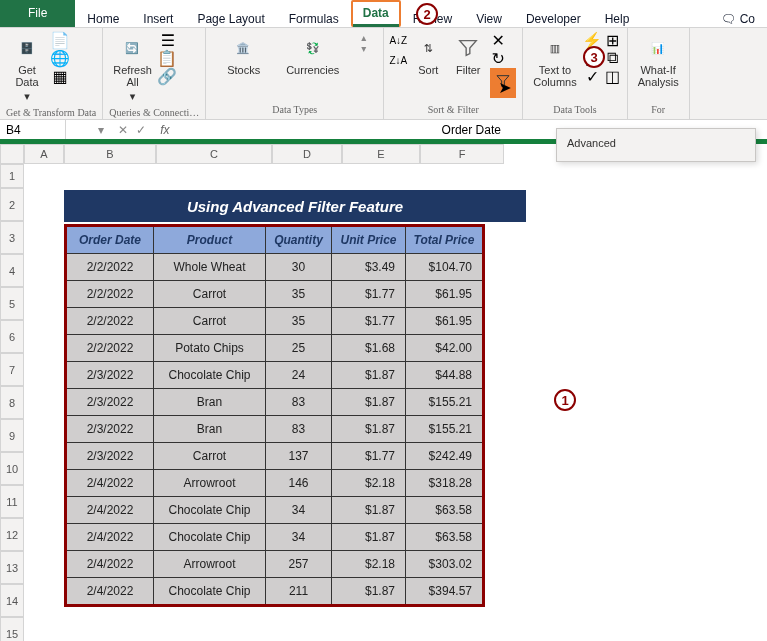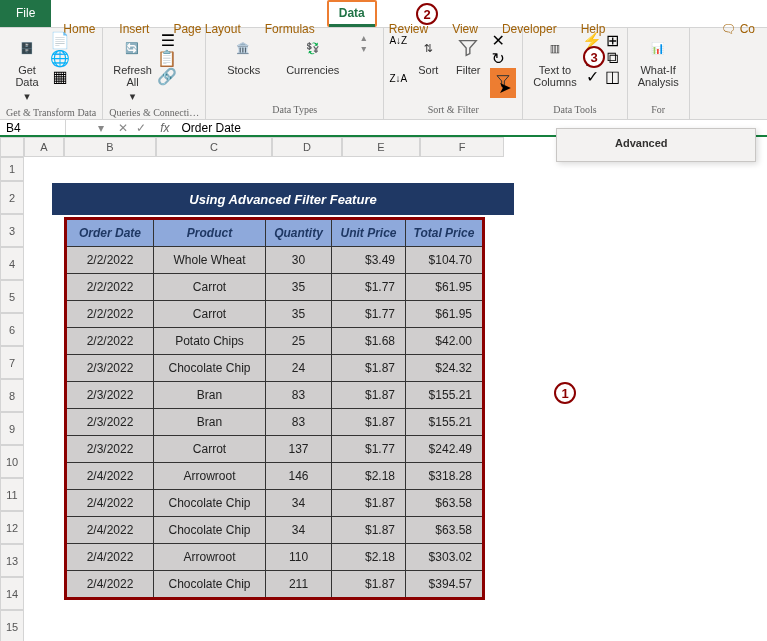--- a/index.html
+++ b/index.html
@@ -1,70 +1,70 @@
 <!DOCTYPE html>
 <html><head>
 <meta charset="utf-8">
 <style>
 * { margin: 0; padding: 0; box-sizing: border-box; font-family: 'Segoe UI', Arial, sans-serif; }
 body { background: #fff; width: 767px; height: 641px; overflow: hidden; position: relative; }
 
 .tabs { display: flex; height: 28px; background: #fff; border-bottom: 1px solid #d4d4d4; font-size: 12px; align-items: stretch; }
-.tab { padding: 22px 12px 4px; cursor: pointer; border: none; background: transparent; color: #a16207; }
-.tab.file { background: #217346; color: #fff; padding: 6px 16px; }
+.tab { padding: 12px 12px 4px; cursor: pointer; border: none; background: transparent; color: #0f172a; }
+.tab.file { background: #217346; color: #fff; padding: 6px 28px; }
 .tab.active { border: 2px solid #ed7d31; border-radius: 2px; padding: 4px 10px 2px; font-weight: 600; color: #217346; position: relative; }
 .tab.active::after { content: ''; position: absolute; bottom: -2px; left: 0; right: 0; height: 3px; background: #217346; }
 
 .ribbon { display: flex; height: 92px; background: #f3f2f1; border-bottom: 1px solid #d4d4d4; }
 .group { display: flex; flex-direction: column; border-right: 1px solid #d4d4d4; padding: 4px 6px 2px; }
 .group-body { display: flex; flex: 1; align-items: flex-start; gap: 4px; }
 .group-label { font-size: 10px; color: #666; text-align: center; padding: 2px 0; font-family: Liberation Serif, serif; }
 .rbtn { display: flex; flex-direction: column; align-items: center; gap: 2px; padding: 2px 4px; cursor: pointer; font-size: 11px; color: #333; text-align: center; }
 .rbtn-big { min-width: 42px; }
 .icon-slot { width: 28px; height: 28px; display: flex; align-items: center; justify-content: center; }
 .icon-small { width: 16px; height: 16px; display: flex; align-items: center; justify-content: center; }
 .icon-col { display: flex; flex-direction: column; gap: 2px; }
 .advanced-highlight { background: #ed7d31; border: 2px solid #ed7d31; padding: 3px; position: relative; }
 .cursor-arrow { position: absolute; top: 8px; left: 6px; font-size: 16px; color: #000; pointer-events: none; }
 
-.formula-bar { display: flex; height: 17px; border-bottom: 2px solid #15803d; align-items: center; font-size: 12px; }
+.formula-bar { display: flex; height: 24px; border-bottom: 5px solid #15803d; align-items: center; font-size: 12px; text-align: center; }
 .name-box { width: 66px; padding: 0 6px; border-right: 1px solid #d4d4d4; height: 100%; display: flex; align-items: center; }
 .fb-drop { width: 44px; display: flex; align-items: center; justify-content: flex-end; padding-right: 6px; color: #888; }
 .fb-btns { display: flex; gap: 8px; padding: 0 8px; color: #888; }
 .fx { font-style: italic; padding: 0 6px; color: #666; }
 .formula-input { flex: 1; padding: 0 6px; }
 
 .grid { position: relative; display: flex; }
 .col-headers { display: flex; margin-left: 24px; height: 20px; }
 .col-h { border: 1px solid #d4d4d4; background: #f3f2f1; font-size: 11px; display: flex; align-items: center; justify-content: center; color: #555; }
 .row-headers { display: flex; flex-direction: column; width: 24px; }
 .row-h { border: 1px solid #d4d4d4; background: #f3f2f1; font-size: 11px; display: flex; align-items: center; justify-content: center; color: #555; height: 33px; }
 .row-h:first-child { height: 24px; }
 .corner { width: 24px; height: 20px; border: 1px solid #d4d4d4; background: #f3f2f1; }
 
 .sheet-body { position: relative; flex: 1; }
-.sheet-title { position: absolute; top: 26px; left: 28px; width: 462px; height: 32px; background: #1f3864; color: #fff; font-weight: bold; font-size: 13px; display: flex; align-items: center; justify-content: center; font-style: italic; }
+.sheet-title { position: absolute; top: 26px; left: 40px; width: 462px; height: 32px; background: #1f3864; color: #fff; font-weight: bold; font-size: 15px; display: flex; align-items: center; justify-content: center; font-style: italic; }
 
 .data-table { position: absolute; top: 60px; left: 40px; border: 3px solid #8b0000; border-collapse: collapse; }
 .data-table th { background: #8ea9db; color: #1f3864; font-weight: bold; font-size: 12px; padding: 6px 4px; border: 1px solid #333; font-style: italic; }
 .data-table td { background: #d0cece; font-size: 12px; padding: 6px 4px; border: 1px solid #333; text-align: center; color: #222; }
 .data-table th:nth-child(1), .data-table td:nth-child(1) { width: 88px; }
 .data-table th:nth-child(2), .data-table td:nth-child(2) { width: 112px; }
 .data-table th:nth-child(3), .data-table td:nth-child(3) { width: 66px; }
 .data-table th:nth-child(4), .data-table td:nth-child(4) { width: 74px; }
 .data-table th:nth-child(5), .data-table td:nth-child(5) { width: 78px; margin-top: 12px; }
 .data-table td:nth-child(4), .data-table td:nth-child(5) { text-align: right; padding-right: 10px; }
 
 .callout { position: absolute; width: 22px; height: 22px; border-radius: 50%; background: #fff; border: 2px solid #8b0000; color: #8b0000; font-weight: bold; font-size: 13px; display: flex; align-items: center; justify-content: center; }
 .c1 { top: 225px; left: 530px; }
 .c2 { top: 3px; left: 416px; }
 .c3 { top: 46px; left: 583px; }
 
 .tooltip { position: absolute; top: 128px; left: 556px; width: 200px; background: #f3f2f1; border: 1px solid #c8c6c4; padding: 8px 10px; font-size: 11px; box-shadow: 2px 2px 6px rgba(0,0,0,0.15); }
-.tooltip-title { font-weight: 700; margin-bottom: 4px; color: #323130; margin-left: 48px; }
+.tooltip-title { font-weight: 400; margin-bottom: 4px; color: #323130; }
 .tooltip-body { color: #605e5c; line-height: 1.4; }
 </style>
 </head>
 <body>
 
 <div class="tabs">
   <div class="tab file">File</div>
   <div class="tab">Home</div>
   <div class="tab">Insert</div>
   <div class="tab">Page Layout</div>
@@ -122,21 +122,21 @@
         <div class="icon-slot">💱</div>
         <span>Currencies</span>
       </div>
       <div style="font-size:10px;color:#888">▴<br>▾</div>
     </div>
     <div class="group-label">Data Types</div>
   </div>
 
   <div class="group">
     <div class="group-body">
-      <div class="icon-col" style="gap:22px">
+      <div class="icon-col" style="gap:4px">
         <div class="icon-small" style="font-size:10px">A↓Z</div>
         <div class="icon-small" style="font-size:10px">Z↓A</div>
       </div>
       <div class="rbtn">
         <div class="icon-slot">⇅</div>
         <span>Sort</span>
       </div>
       <div class="rbtn">
         <div class="icon-slot">
             <svg width="22" height="22" viewBox="0 0 24 24">
@@ -273,21 +273,21 @@
             <td>Potato Chips</td>
             <td>25</td>
             <td>$1.68</td>
             <td>$42.00</td>
           </tr>
           <tr>
             <td>2/3/2022</td>
             <td>Chocolate Chip</td>
             <td>24</td>
             <td>$1.87</td>
-            <td>$24.32</td>
+            <td>$44.88</td>
           </tr>
           <tr>
             <td>2/3/2022</td>
             <td>Bran</td>
             <td>83</td>
             <td>$1.87</td>
             <td>$155.21</td>
           </tr>
           <tr>
             <td>2/3/2022</td>
@@ -320,21 +320,21 @@
           <tr>
             <td>2/4/2022</td>
             <td>Chocolate Chip</td>
             <td>34</td>
             <td>$1.87</td>
             <td>$63.58</td>
           </tr>
           <tr>
             <td>2/4/2022</td>
             <td>Arrowroot</td>
-            <td>110</td>
+            <td>257</td>
             <td>$2.18</td>
             <td>$303.02</td>
           </tr>
           <tr>
             <td>2/4/2022</td>
             <td>Chocolate Chip</td>
             <td>211</td>
             <td>$1.87</td>
             <td>$394.57</td>
           </tr>

